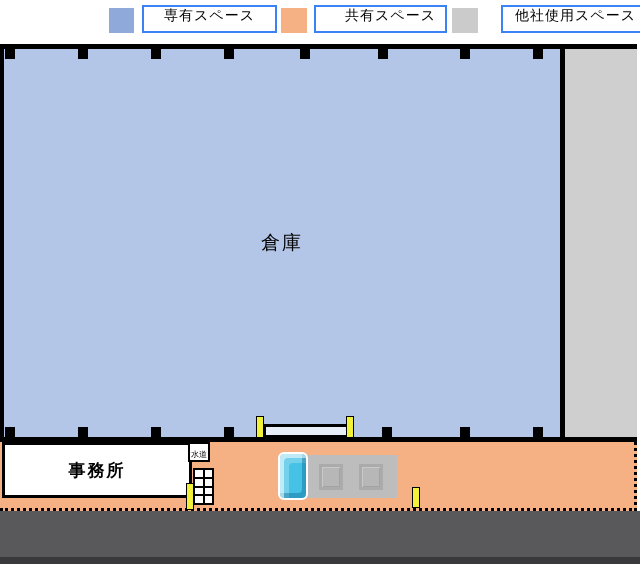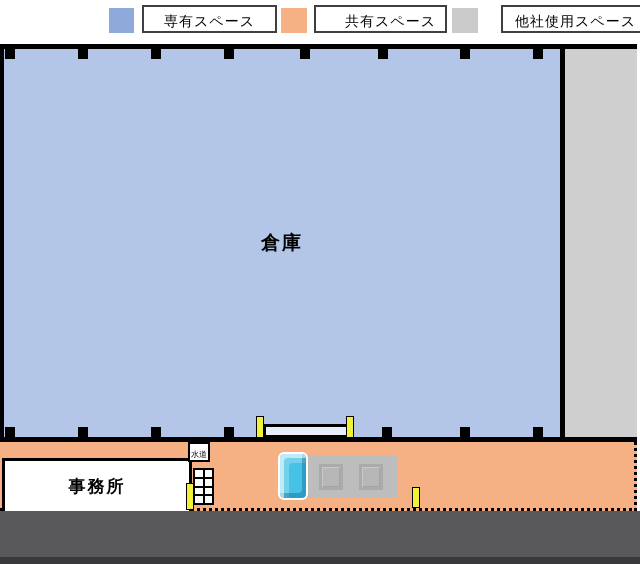--- a/index.html
+++ b/index.html
@@ -3,31 +3,31 @@
 <meta charset="utf-8">
 <style>
   html,body{margin:0;padding:0;background:#fff;}
   .canvas{
     position:relative;width:640px;height:564px;background:#fff;overflow:hidden;
     font-family:"Liberation Sans","DejaVu Sans",sans-serif;color:#000;
   }
   
   .legend-swatch{position:absolute;width:25px;height:25px;}
   .legend-box{
-    position:absolute;height:28px;border:2px solid #404040;background:#fff;
-    display:flex;align-items:flex-end;justify-content:center;
+    position:absolute;height:28px;border:2px solid #3b82f6;background:#fff;
+    display:flex;align-items:flex-start;justify-content:center;
     font-size:14px;letter-spacing:1px;box-sizing:border-box;
   }
   
   .wall{position:absolute;background:#000;}
   .pillar{position:absolute;width:10px;height:10px;background:#000;}
   
   .warehouse{
     position:absolute;display:flex;align-items:center;justify-content:center;
-    font-size:19px;font-weight:bold;letter-spacing:2px;
+    font-size:19px;font-weight:normal;letter-spacing:2px;
   }
   .gray-area{position:absolute;}
   .orange-strip{
     position:absolute;box-sizing:border-box;
     border-bottom:3px dotted #000;border-right:3px dotted #000;
   }
   .office{
     position:absolute;background:#fff;border:3px solid #000;box-sizing:border-box;
     display:flex;align-items:center;justify-content:center;
     font-size:17px;font-weight:bold;letter-spacing:2px;
@@ -107,21 +107,21 @@
   <div class="pillar" style="left:151px;top:427px;"></div>
   <div class="pillar" style="left:224px;top:427px;"></div>
   <div class="pillar" style="left:382px;top:427px;"></div>
   <div class="pillar" style="left:460px;top:427px;"></div>
   <div class="pillar" style="left:533px;top:427px;"></div>
 
   <div class="gate-bar" style="left: 263px; top: 424px; width: 86px; height: 14px; background-color: rgb(232, 238, 247);"></div>
   <div class="post" style="left: 256px; top: 416px; width: 8px; height: 22px; background-color: rgb(241, 241, 60);"></div>
   <div class="post" style="left: 346px; top: 416px; width: 8px; height: 22px; background-color: rgb(241, 241, 60);"></div>
 
-  <div class="office" style="left:2px;top:458px;width:190px;height:56px;">
+  <div class="office" style="left:2px;top:442px;width:190px;height:56px;">
     <span>事務所</span>
   </div>
 
   <div class="water-box" style="left:188px;top:442px;width:22px;height:20px;align-items:flex-end;">
     <span>水道</span>
   </div>
 
   <div class="stairs" style="left:193px;top:468px;width:21px;height:37px;">
     <div></div>
       <div></div>

